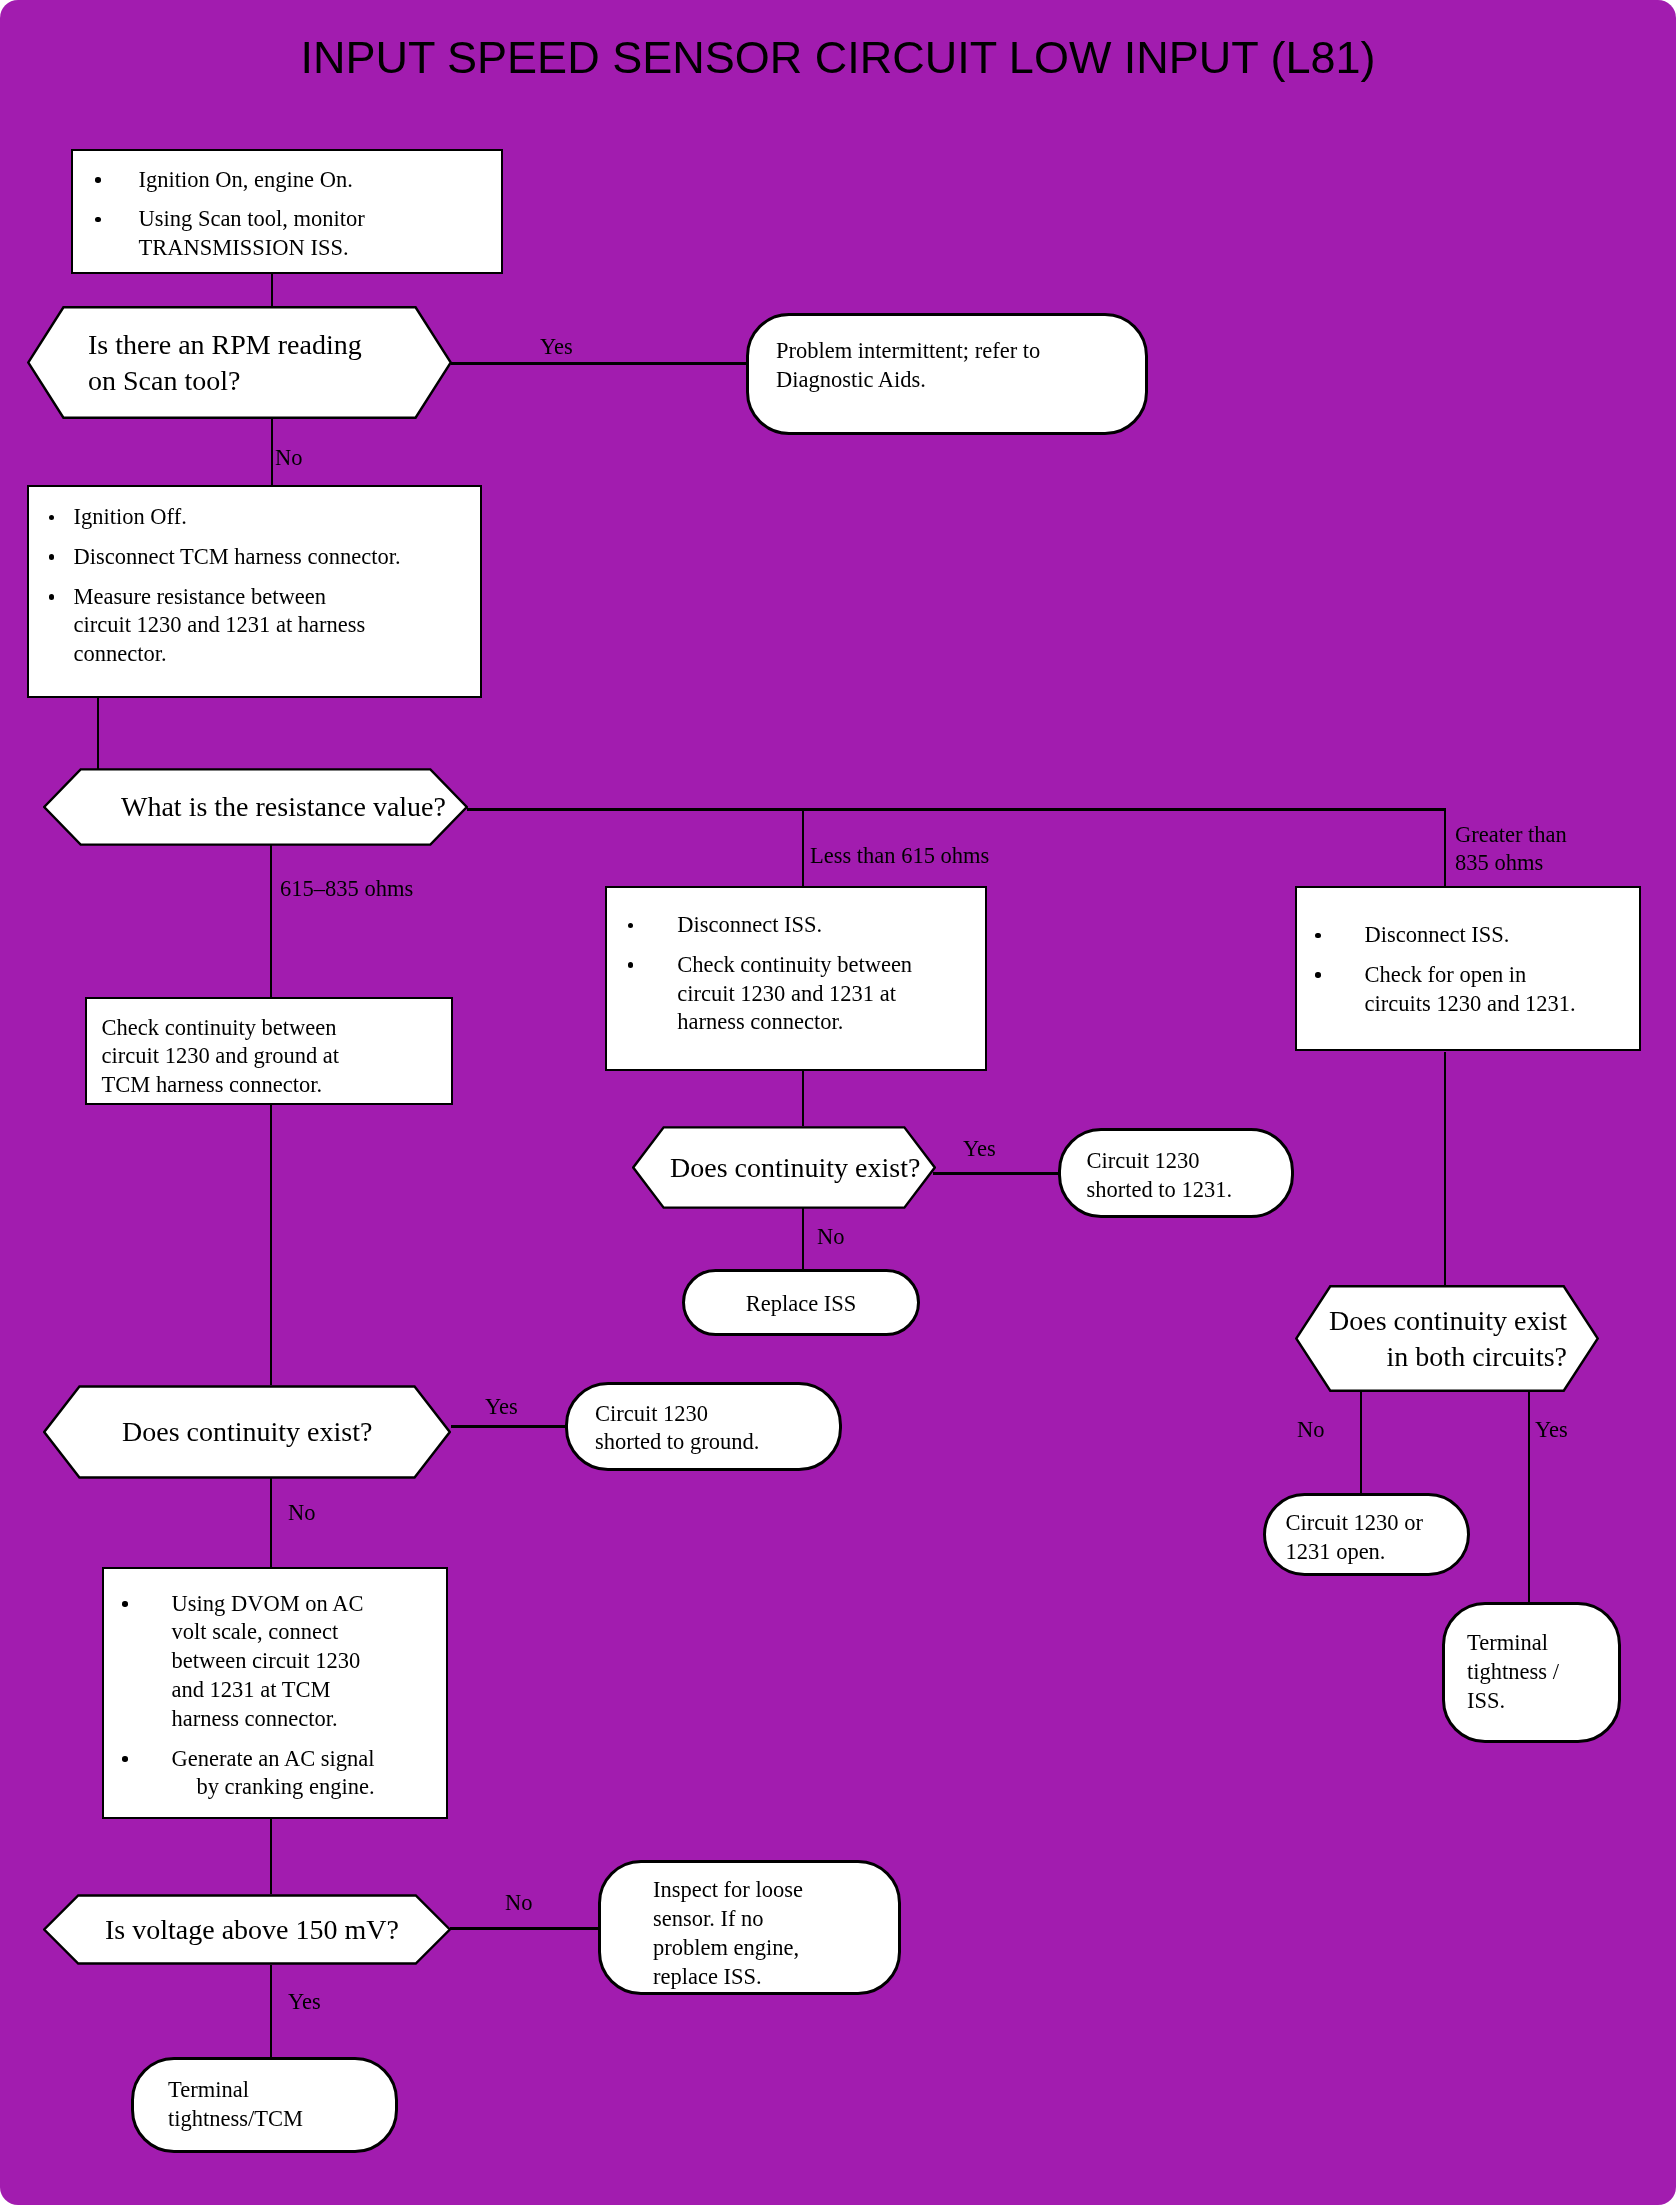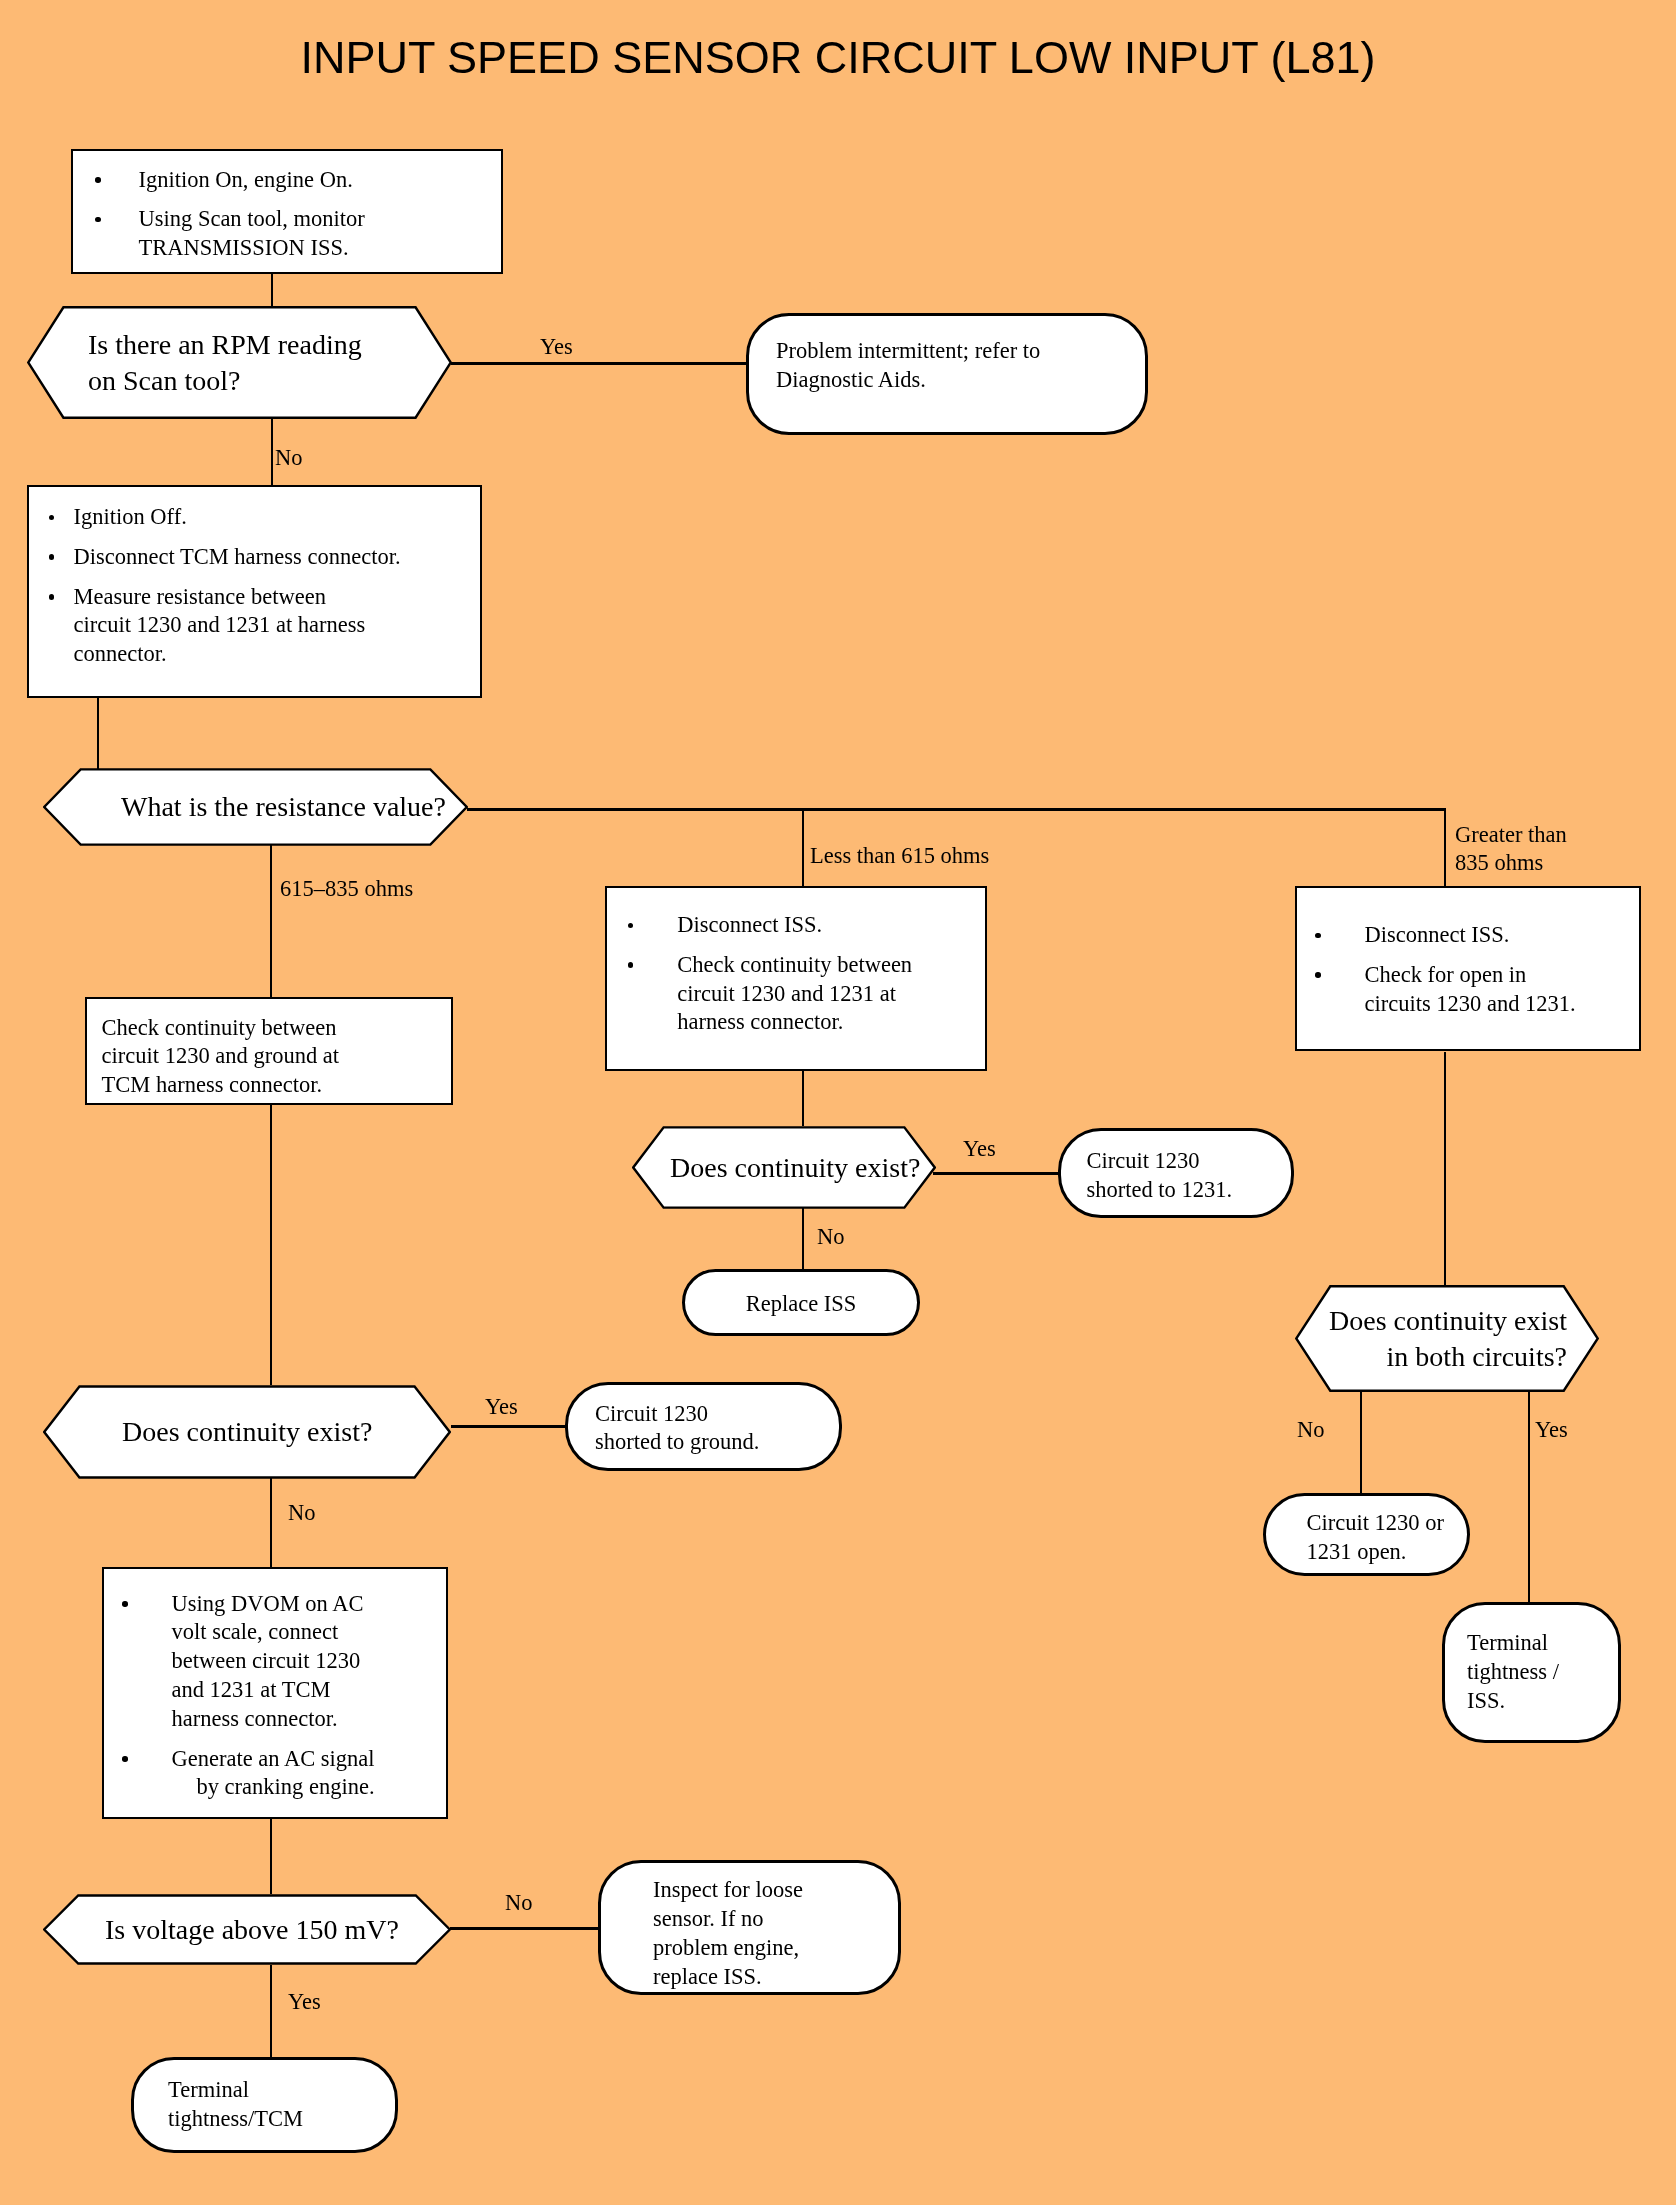--- a/index.html
+++ b/index.html
@@ -4,24 +4,25 @@
 <style>
   html, body {
     margin: 0;
     padding: 0;
     background: #ffffff;
   }
   #page {
     position: relative;
     width: 1676px;
     height: 2205px;
-    background: #fdba74;
+    background: #a21caf;
     font-family: "Liberation Serif", "DejaVu Serif", serif;
     color: #000000;
     overflow: hidden;
+    border-radius: 18px;
   }
   
   #chart-title {
     position: absolute;
     left: 0;
     top: 32px;
     width: 1676px;
     text-align: center;
     font-family: "Liberation Sans", "DejaVu Sans", sans-serif;
     font-size: 45px;
@@ -267,21 +268,21 @@
 
   <div class="decision" style="left:1295px; top:1285px; width:304px; height:107px;text-align:right;">
     <svg width="304" height="107" viewBox="0 0 500 176">
       <polygon points="58,2 442,2 498,88 442,174 58,174 2,88" fill="#fff" stroke="#000" stroke-width="4"></polygon>
     </svg>
     <div class="dlabel" style="padding-left:34px;">Does continuity exist
 in both circuits?</div>
   </div>
 
   <div class="node terminator" style="left:1263px; top:1493px; width:207px; height:83px;">
-    <div class="node-text" style="left:19.5px; top:13.4px; right:16px;margin-left:21px;">Circuit 1230 or
+    <div class="node-text" style="left:19.5px; top:13.4px; right:16px;">Circuit 1230 or
 1231 open.</div>
   </div>
 
   <div class="node terminator" style="left:1442px; top:1602px; width:179px; height:141px;">
     <div class="node-text" style="left:22px; top:24px; right:8.5px;">Terminal
 tightness /
 ISS.</div>
   </div>
 
   <div class="decision" style="left:43px; top:1385px; width:408px; height:94px;">

